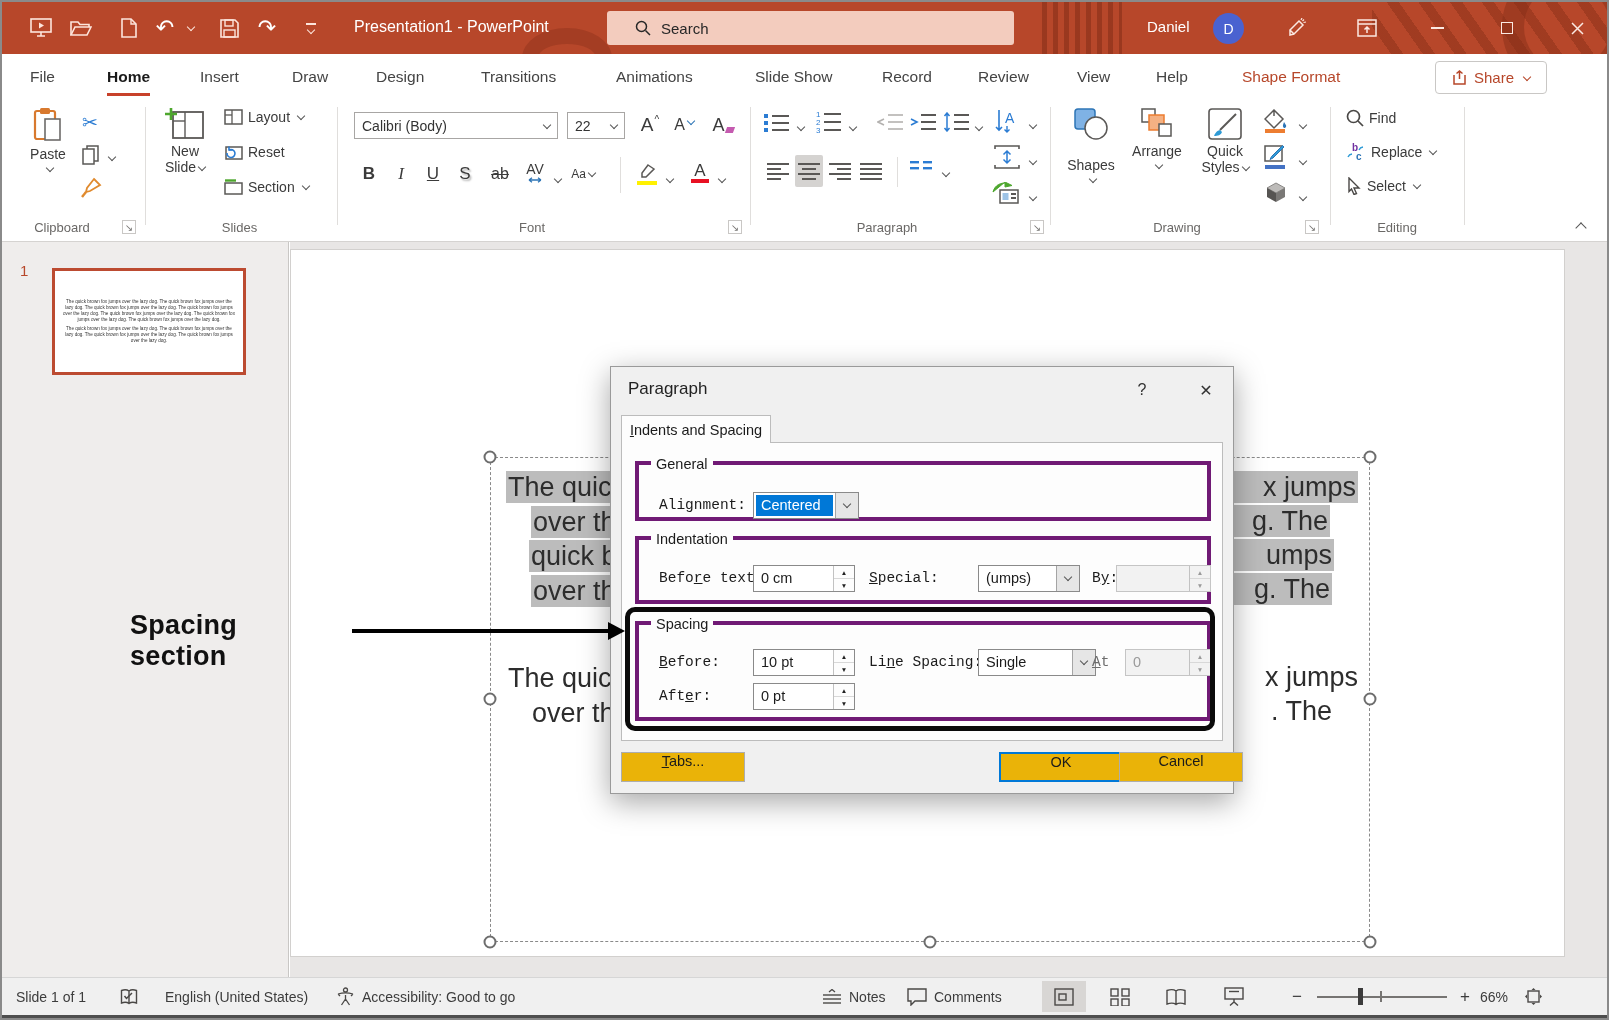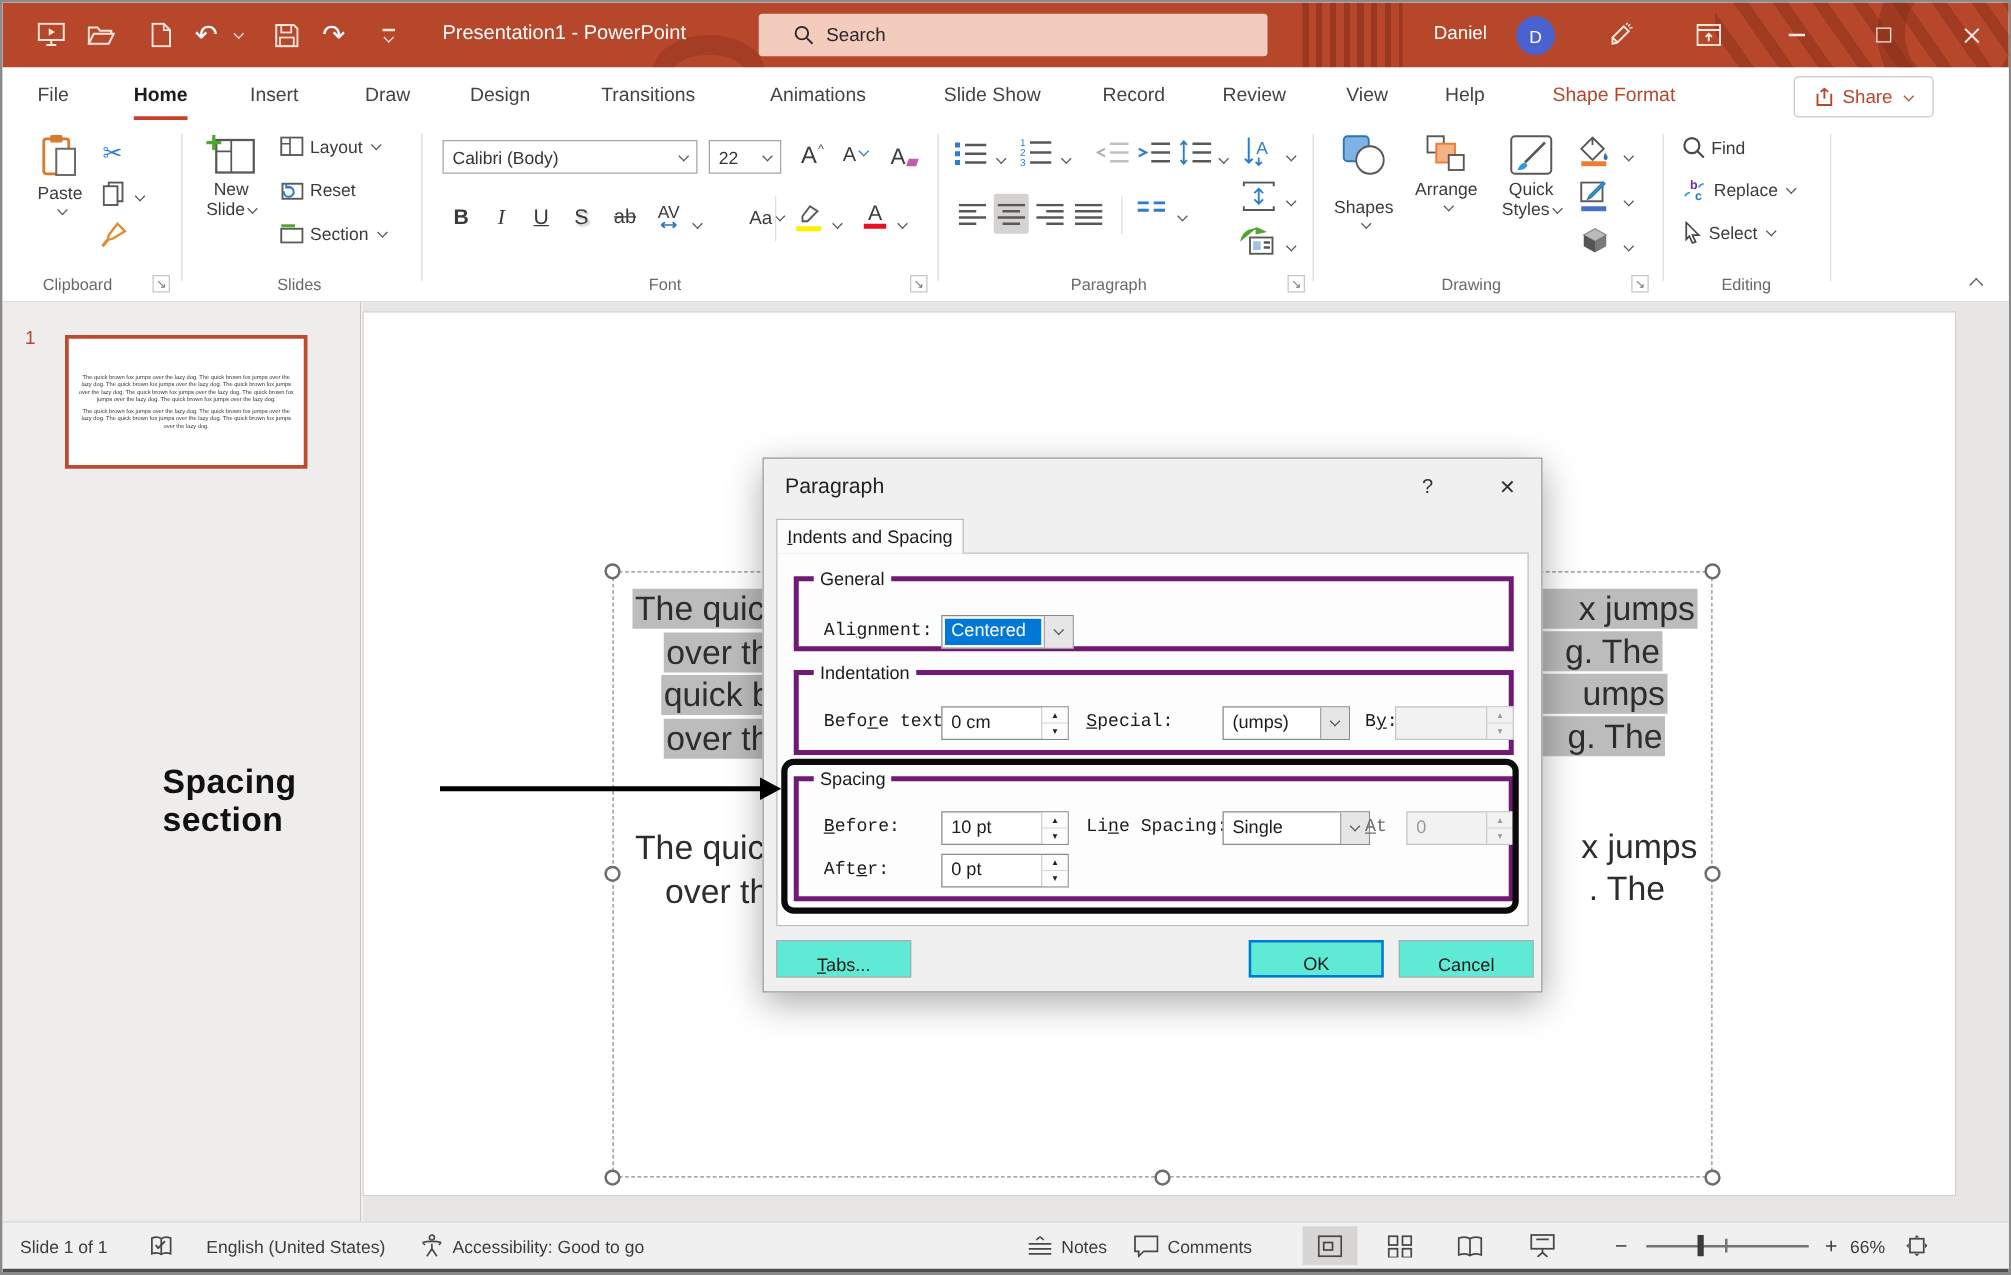--- a/index.html
+++ b/index.html
@@ -91,22 +91,22 @@
   .sb { flex:1; background:#fdfdfd; display:flex; align-items:center; justify-content:center; }
   .sb:first-child { border-bottom:1px solid #d8d8d8; }
   .spin-ar { font-size:6.5px; color:#222; }
   .combo-btn { width:23px; background:#e6e6e6; border-left:1px solid #a5a5a5; display:flex; align-items:center; justify-content:center; }
   .combo-val.sel { background:#0078D7; color:#fff; margin:2px; padding:2px 0 0 5px; }
   .spin.disabled, .combo.disabled { border-color:#c5c5c5; background:#f2f2f2; }
   .spin.disabled .spin-val { color:#9a9a9a; }
   .spin.disabled .sb { background:#f2f2f2; }
   .spin.disabled .spin-ar { color:#9a9a9a; }
   #blackbox { position:absolute; left:14px; top:240px; width:590px; height:124px; border:5px solid #0a0a0a; border-radius:10px; z-index:3; pointer-events:none; }
-  .dbtn { position:absolute; top:385px; width:108px; height:30px; background:#5eead4; border:1px solid #adadad;
-          display:flex; align-items:flex-end; justify-content:center; }
+  .dbtn { position:absolute; top:385px; width:124px; height:30px; background:#eab308; border:1px solid #adadad;
+          display:flex; align-items:flex-start; justify-content:center; }
   .dbtn.primary { border:2px solid #0078D7; }
 
   
   #statusbar { position:absolute; left:0; top:975px; width:100%; height:38px; background:#f0f0f0; border-top:1px solid #d6d6d6;
                font-size:14px; color:#3c3c3c; }
   .sb-item { position:absolute; top:0; height:37px; display:flex; align-items:center; gap:7px; }
   .viewbtn { position:absolute; top:3px; width:44px; height:31px; display:flex; align-items:center; justify-content:center; }
   .viewbtn.active { background:#d8d6d4; }
   #bottomstrip { position:absolute; left:0; top:1013px; width:100%; height:7px; background:#4e4e4e; }
   svg { display:block; }
@@ -366,21 +366,21 @@
     <div class="fbtn" style="left:484px;top:60px;width:28px;font-size:16px;text-decoration:line-through">
         <span>ab</span>
       </div>
     <div class="fbtn" style="left:518px;top:58px;width:30px;flex-direction:column">
       <span style="font-size:14px">AV</span>
       <svg width="20" height="6" viewBox="0 0 20 6">
           <path d="M4 3 L16 3 M4 3 L7 .8 M4 3 L7 5.2 M16 3 L13 .8 M16 3 L13 5.2" stroke="#2E75B6" stroke-width="1.3" fill="none"></path>
         </svg>
     </div>
     <div class="abs" style="left:550px;top:72px"><span class="chev"></span></div>
-    <div class="fbtn" style="left:596px;top:60px;width:30px;font-size:15px">
+    <div class="fbtn" style="left:566px;top:60px;width:30px;font-size:12px">
       <span>Aa</span>
         <span class="chev"></span>
     </div>
     <div class="gsep" style="left:618px;top:58px;height:36px"></div>
     <div class="fbtn" style="left:630px;top:58px;width:30px">
       <svg width="18" height="16" viewBox="0 0 18 16">
           <path d="M10 1 L16 5 L8 13 L4 13 L4 9 Z" fill="#fff" stroke="#5a5856" stroke-width="1.5"></path>
         </svg>
       <div class="colorbar" style="background:#FFF100;top:24px;height:4px;width:20px;left:5px"></div>
     </div>

